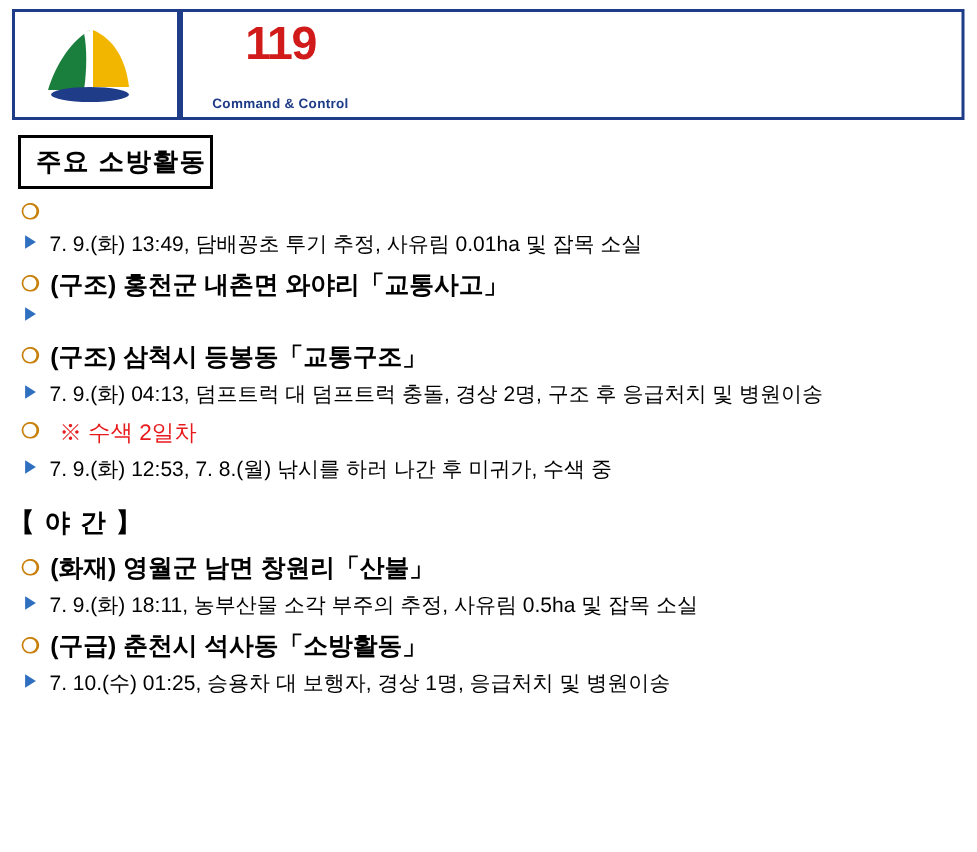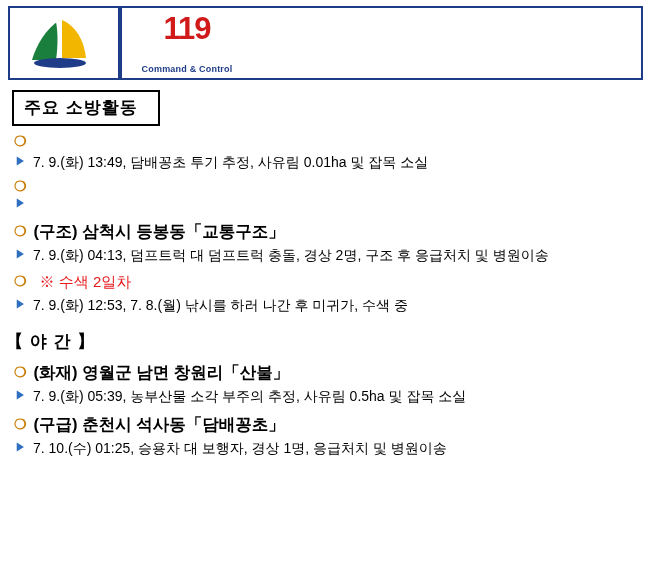--- a/index.html
+++ b/index.html
@@ -91,21 +91,21 @@
     letter-spacing: 0.2px;
   }
 
   
   .section-label-wrap {
     margin: 10px 0 2px 12px;
   }
   .section-label {
     display: inline-block;
     border: 2px solid #000000;
-    padding: 4px 20px 5px 10px;
+    padding: 4px 2px 5px 10px;
     font-size: 17px;
     font-weight: bold;
     letter-spacing: 1px;
   }
 
   
   .content {
     margin: 6px 10px 0 14px;
   }
   .entry {
@@ -195,20 +195,21 @@
       </div>
       <div class="entry-detail">
         <span class="bullet-tri">▶</span>
         <span>7. 9.(화) 13:49,  담배꽁초 투기 추정,  사유림 0.01ha 및 잡목 소실</span>
       </div>
     </div>
 
     <div class="entry">
       <div class="entry-title">
         <span class="bullet-o">❍</span>
+        <span>(구조) 홍천군 내촌면 와야리「교통사고」</span>
       </div>
       <div class="entry-detail">
         <span class="bullet-tri">▶</span>
       </div>
     </div>
 
     <div class="entry">
       <div class="entry-title">
         <span class="bullet-o">❍</span>
         <span>(구조) 삼척시 등봉동「교통구조」</span>
@@ -236,28 +237,28 @@
 
   <div class="content">
 
     <div class="entry">
       <div class="entry-title">
         <span class="bullet-o">❍</span>
         <span>(화재) 영월군 남면 창원리「산불」</span>
       </div>
       <div class="entry-detail">
         <span class="bullet-tri">▶</span>
-        <span>7. 9.(화) 05:39,  농부산물 소각 부주의 추정,  사유림 0.5ha 및 잡목 소실</span>
-      </div>
-    </div>
-
-    <div class="entry">
-      <div class="entry-title">
-        <span class="bullet-o">❍</span>
-        <span>(구급) 춘천시 석사동「담배꽁초」</span>
+        <span>7. 9.(화) 18:11,  농부산물 소각 부주의 추정,  사유림 0.5ha 및 잡목 소실</span>
+      </div>
+    </div>
+
+    <div class="entry">
+      <div class="entry-title">
+        <span class="bullet-o">❍</span>
+        <span>(구급) 춘천시 석사동「소방활동」</span>
       </div>
       <div class="entry-detail">
         <span class="bullet-tri">▶</span>
         <span>7. 10.(수) 01:25, 승용차 대 보행자, 경상 1명, 응급처치 및 병원이송</span>
       </div>
     </div>
 
   </div>
 
 </div>

